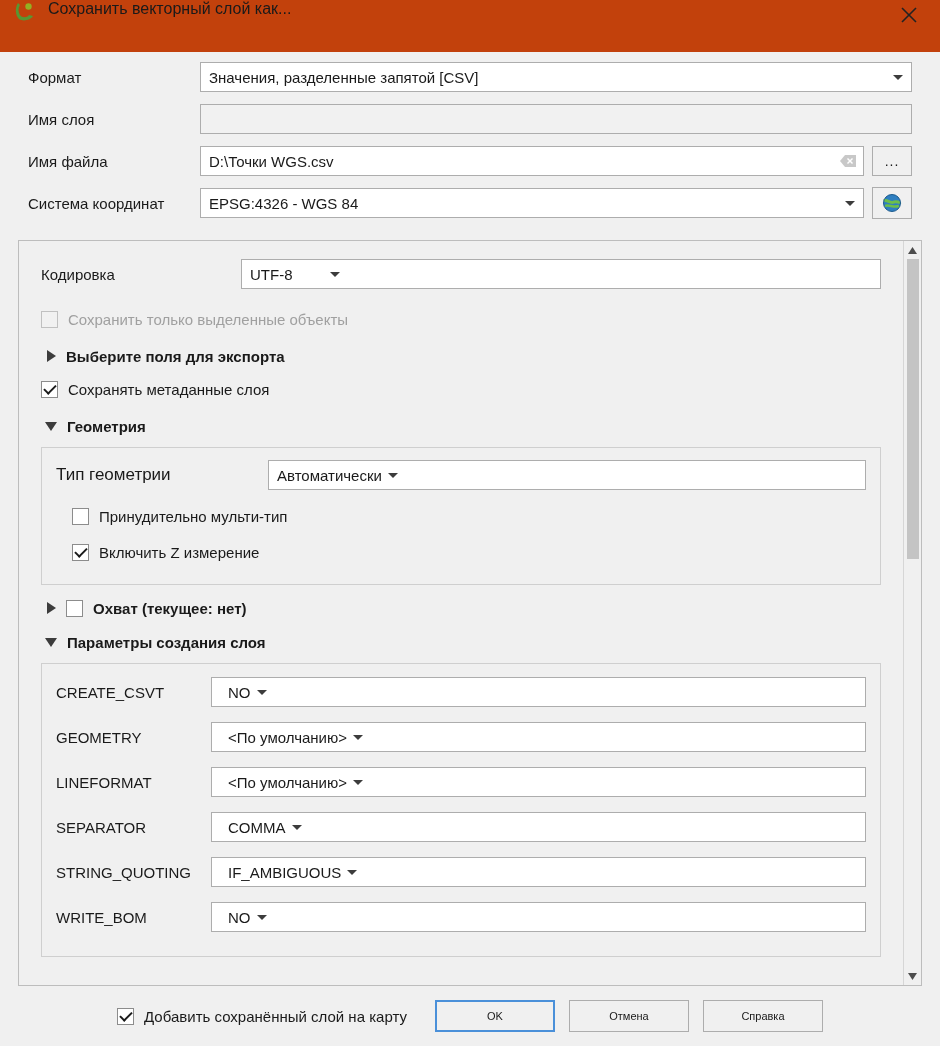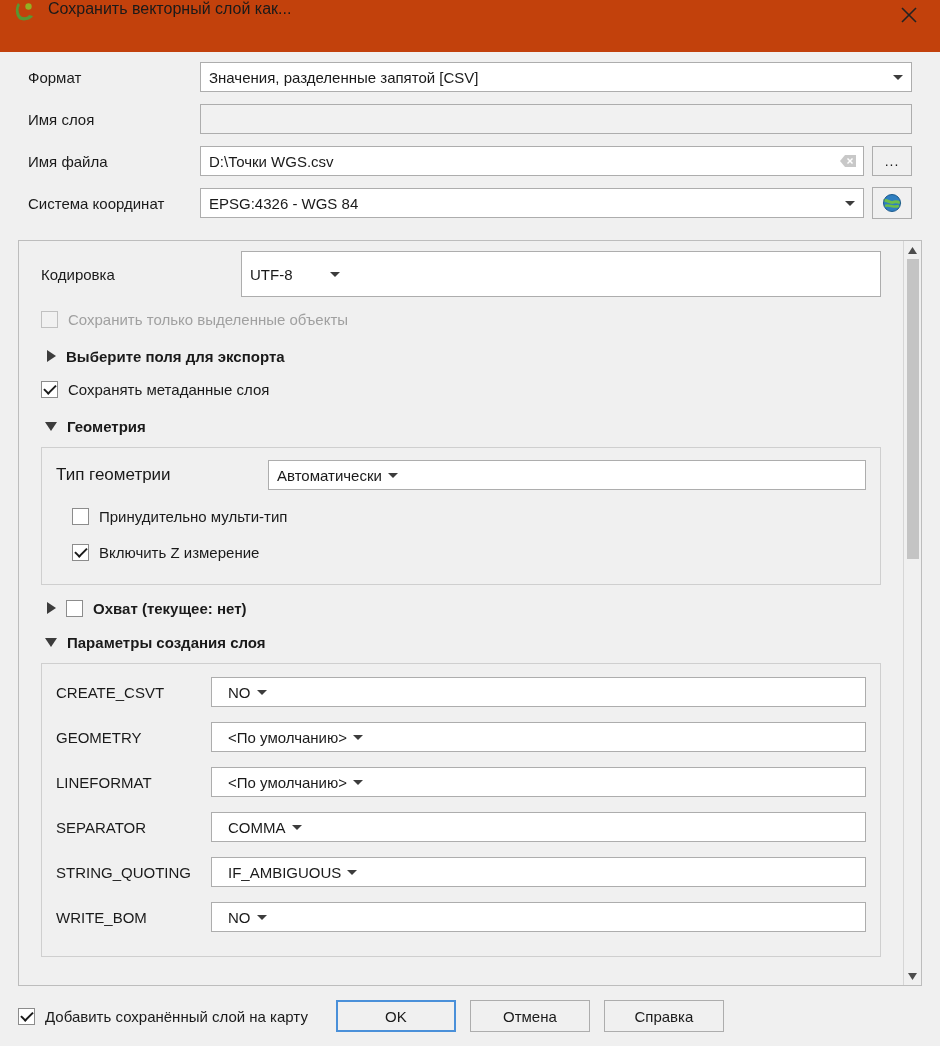--- a/index.html
+++ b/index.html
@@ -162,21 +162,21 @@
 
   .enc-row {
     display: flex;
     align-items: center;
     height: 34px;
     margin-bottom: 12px;
   }
   .enc-row .lbl { width: 200px; flex: 0 0 200px; }
   .enc-ctl {
     flex: 1 1 auto;
-    height: 46px;
+    height: 30px;
     background: #ffffff;
     border: 1px solid #adadad;
     display: flex; align-items: center;
     padding: 0 6px 0 8px;
     gap: 31px;
   }
   .checkrow {
     display: flex;
     align-items: center;
     height: 32px;
@@ -266,32 +266,32 @@
     display: flex; align-items: center;
     padding: 0 6px 0 16px;
   }
 
   
   .footer {
     height: 60px;
     flex: 0 0 60px;
     display: flex;
     align-items: center;
-    justify-content: flex-start;
+    justify-content: center;
     gap: 14px;
     padding: 0 18px;
   }
   .footer .checkrow { height: auto; margin: 0 14px 0 0; }
   .btn {
     height: 32px;
     min-width: 120px;
     padding: 0 18px;
     background: #f0f0f0;
     border: 1px solid #adadad;
-    font-size: 15px;
+    font-size: 11px;
     color: #1a1a1a;
     cursor: pointer;
     display: flex; align-items: center; justify-content: center;
   }
   .btn.default { border: 2px solid #4a90d9; }
 </style>
 </head>
 <body>
 
 <div class="dialog">

